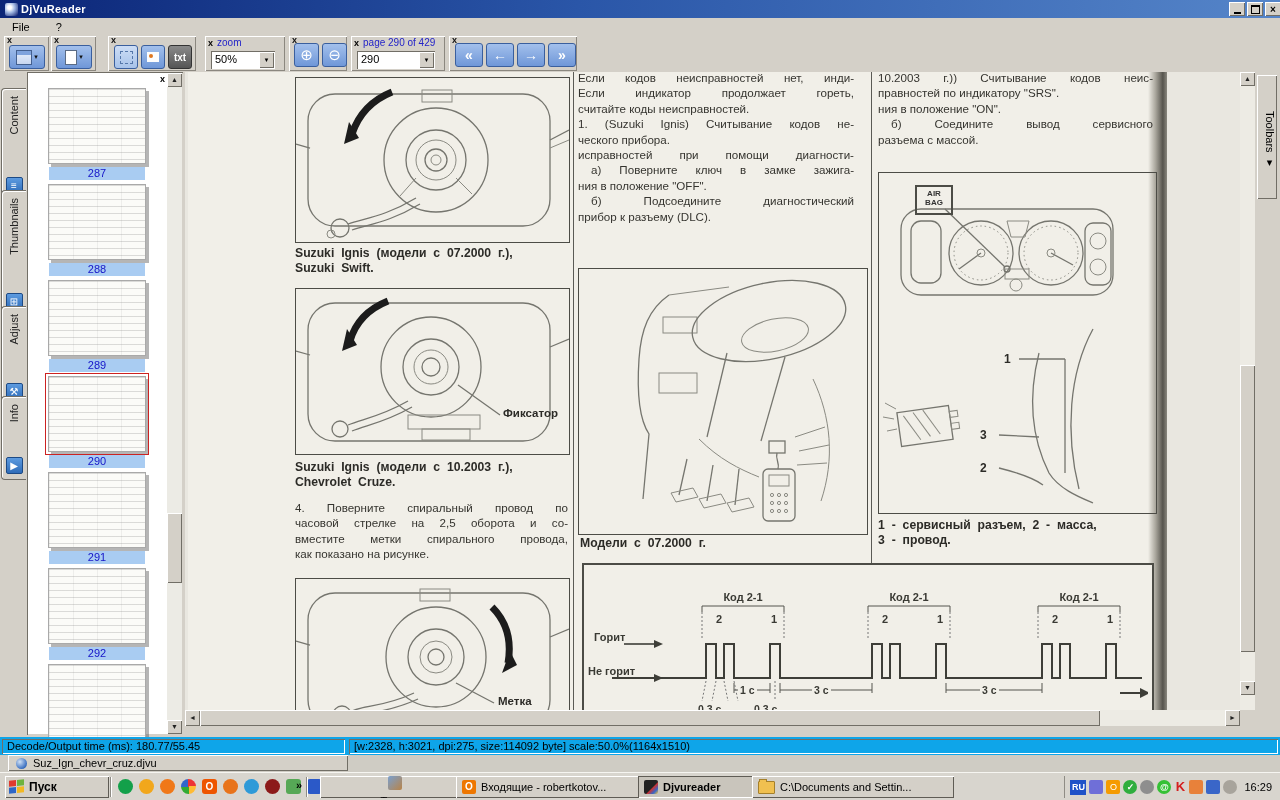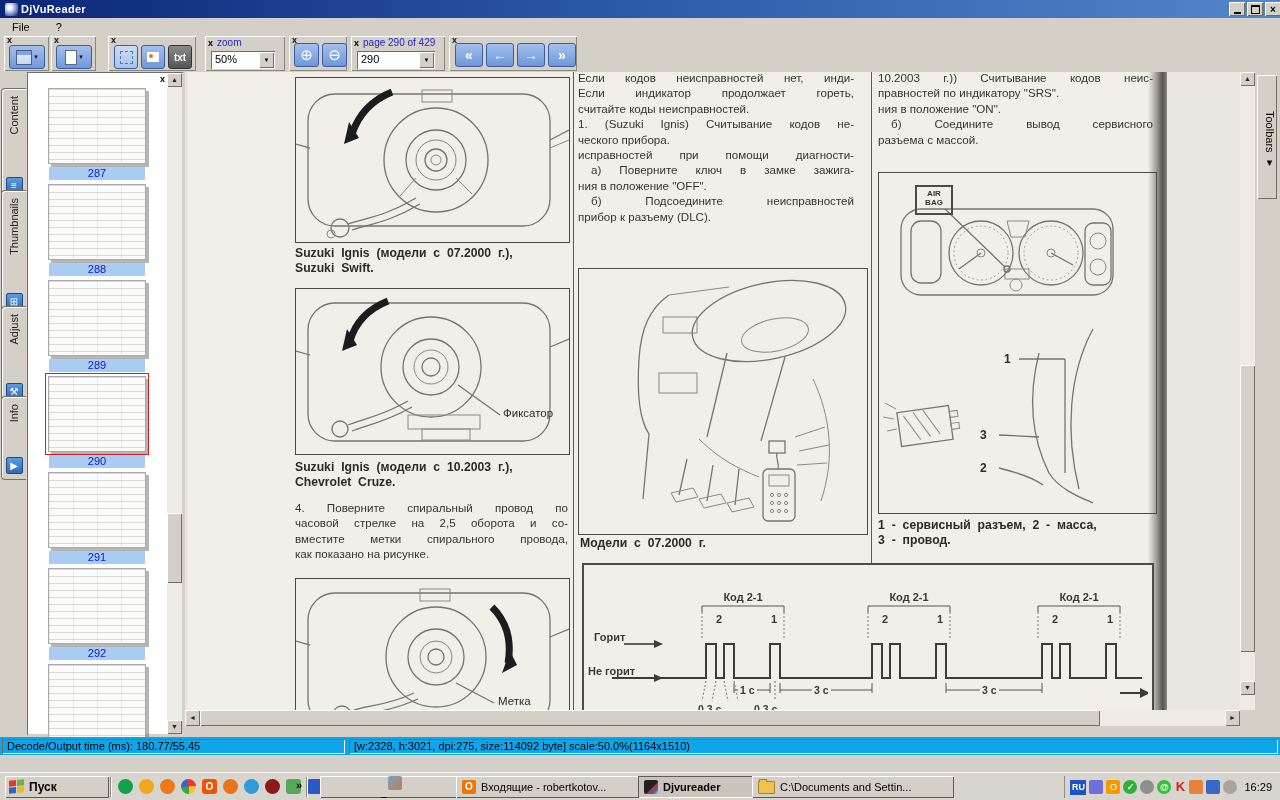--- a/index.html
+++ b/index.html
@@ -71,21 +71,21 @@
   .colrule{position:absolute;width:1px;background:#5a5a55;}
   .figbox{position:absolute;border:1px solid #4c4c46;}
   .sketch{stroke:#75756e;fill:none;stroke-width:1.3;}
   .sketch2{stroke:#8a8a82;fill:none;stroke-width:1;}
   .blackarrow{stroke:#1c1c1c;fill:none;stroke-width:7;}
   .doc-text{color:#35342f;}
   .tline{font-size:11.6px;line-height:15.4px;white-space:nowrap;color:#35342f;}
   .tline.j{white-space:normal;text-align:justify;text-align-last:justify;height:15.4px;overflow:hidden;}
   .tline.ind{padding-left:13px;}
   .caption{font-size:12.2px;font-weight:bold;line-height:15px;white-space:pre-line;color:#2c2b27;word-spacing:3.5px;}
-  .figlabel{position:absolute;font-size:11.5px;font-weight:normal;color:#2c2b27;}
+  .figlabel{position:absolute;font-size:11.5px;font-weight:bold;color:#2c2b27;}
   #airbag-box{position:absolute;border:2px solid #4c4c46;font-size:8px;font-weight:bold;text-align:center;line-height:9px;white-space:pre-line;padding-top:2px;color:#333;}
   .pin{position:absolute;font-size:12px;font-weight:bold;color:#2c2b27;}
   #timingbox{position:absolute;border:2px solid #4c4c46;border-bottom:none;background:#f1efe8;}
   .tm{position:absolute;font-size:11px;font-weight:bold;color:#3a3a34;background:#f1efe8;padding:0 2px;white-space:nowrap;}
   .tm.tc{width:60px;text-align:center;padding:0;}
   .tm.ts{font-size:10.5px;}
 
   
   #vscroll{left:1240px;top:0;width:15px;height:638px;background:#edebe4;}
   #hscroll{left:185px;top:638px;width:1055px;height:16px;background:#edebe4;}
@@ -362,21 +362,21 @@
 
         <div style="position:absolute;left:390px;top:-2px;width:276px;">
             <div class="tline j">Если кодов неисправностей нет, инди-</div>
             <div class="tline j">Если индикатор продолжает гореть,</div>
             <div class="tline">считайте коды неисправностей.</div>
             <div class="tline j">1. (Suzuki Ignis) Считывание кодов не-</div>
             <div class="tline">ческого прибора.</div>
             <div class="tline j">исправностей при помощи диагности-</div>
             <div class="tline j ind">а) Поверните ключ в замке зажига-</div>
             <div class="tline">ния в положение "OFF".</div>
-            <div class="tline j ind">б) Подсоедините неисправностей</div>
+            <div class="tline j ind">б) Подсоедините диагностический</div>
             <div class="tline">прибор к разъему (DLC).</div>
           </div>
         <div class="figbox" style="left:390px;top:196px;width:288px;height:265px;">
           <svg width="288" height="265" viewBox="0 0 288 265">
             <path d="M90 26 C70 40 62 60 60 90 C58 120 60 150 70 165 L64 230" class="sketch"></path>
             <path d="M90 26 L150 18" class="sketch2"></path>
             <rect x="84" y="48" width="34" height="16" class="sketch2"></rect>
             <rect x="80" y="104" width="38" height="20" class="sketch2"></rect>
             <ellipse cx="190" cy="52" rx="78" ry="38" transform="rotate(-12 190 52)" class="sketch"></ellipse>
             <ellipse cx="196" cy="66" rx="34" ry="16" transform="rotate(-12 196 66)" class="sketch2"></ellipse>
@@ -529,20 +529,26 @@
     <div id="corner" class="abs"></div>
     <div id="rightstrip" class="abs"></div>
     <div id="toolbars-btn" class="abs">Toolbars ▾</div>
   </div>
 
   <div id="statusbar" class="abs">
     <div id="stat1" class="statcell">Decode/Output time (ms): 180.77/55.45</div>
     <div id="stat2" class="statcell">[w:2328, h:3021, dpi:275, size:114092 byte] scale:50.0%(1164x1510)</div>
   </div>
 
+  <div id="doctabs" class="abs">
+    <div id="doctab">
+      <span id="doctab-icon"></span>
+      <span>Suz_Ign_chevr_cruz.djvu</span>
+    </div>
+  </div>
 
   <div id="taskbar" class="abs">
     <div id="startbtn">
       <span id="startflag">
         <i style="background:#e03a2f;"></i>
           <i style="background:#6eb33f;"></i>
           <i style="background:#2f66c6;"></i>
           <i style="background:#f2b822;"></i>
       </span>
       <span id="start-label">Пуск</span>

